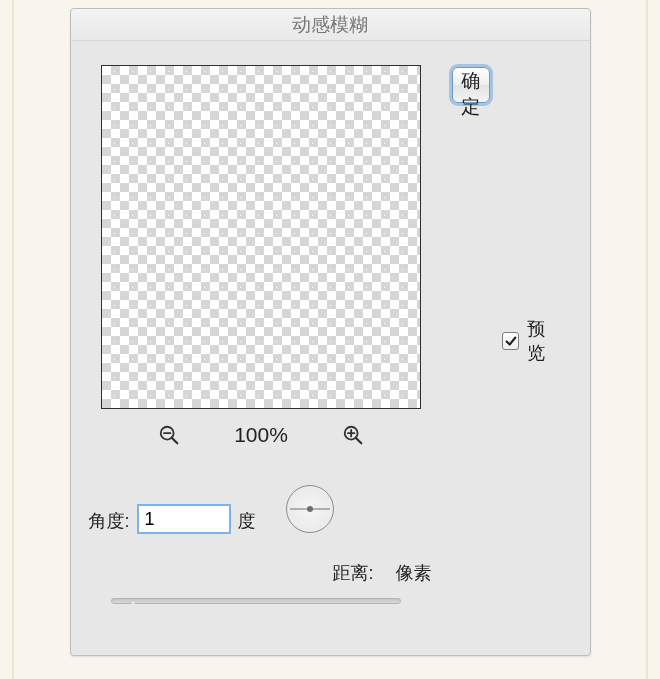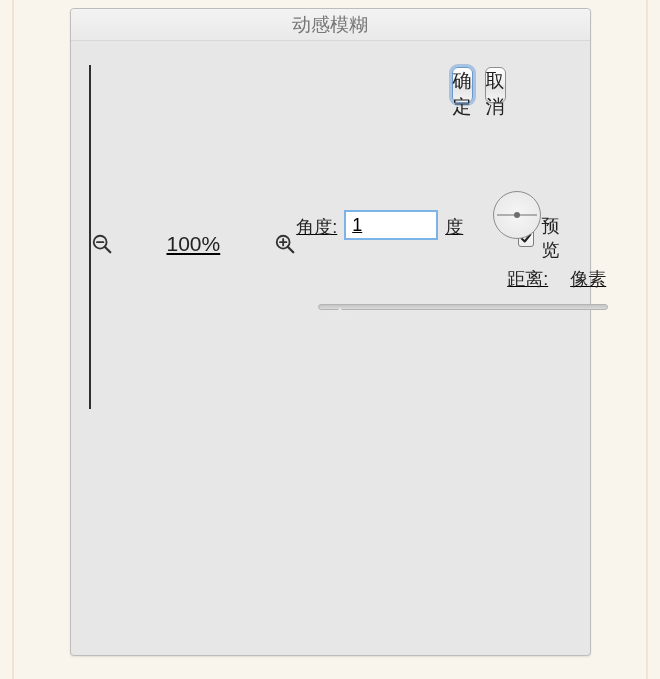--- a/index.html
+++ b/index.html
@@ -43,22 +43,22 @@
       font-size: 19px;
     }
     .body {
       padding: 24px 4px 8px 18px;
       display: flex;
       gap: 18px;
     }
     .left {
       width: 345px;
       display: flex;
-      align-items: center;
-      text-decoration: underline;
+      flex-direction: column;
+      align-items: center;
     }
     .preview {
       width: 320px;
       height: 344px;
       border: 1px solid #2f2f2f;
       background-color: #fff;
       background-image:
         linear-gradient(45deg,#d6d6d6 25%,transparent 25%),
         linear-gradient(-45deg,#d6d6d6 25%,transparent 25%),
         linear-gradient(45deg,transparent 75%,#d6d6d6 75%),
@@ -247,21 +247,20 @@
 
         <div class="slider-wrap">
           <div class="slider-track"></div>
           <div class="slider-thumb"></div>
         </div>
       </div>
     </div>
 
     <div class="right">
       <button class="btn default">确定</button>
-      <button class="btn">取消</button>
       <div class="check-row">
         <span class="chk">
           <svg viewBox="0 0 16 16">
               <polyline points="3,8.5 6.5,12 13,4" fill="none" stroke="#222" stroke-width="2.4" stroke-linecap="round" stroke-linejoin="round"></polyline>
             </svg>
         </span>
         <span>预览</span>
       </div>
     </div>
   </div>

